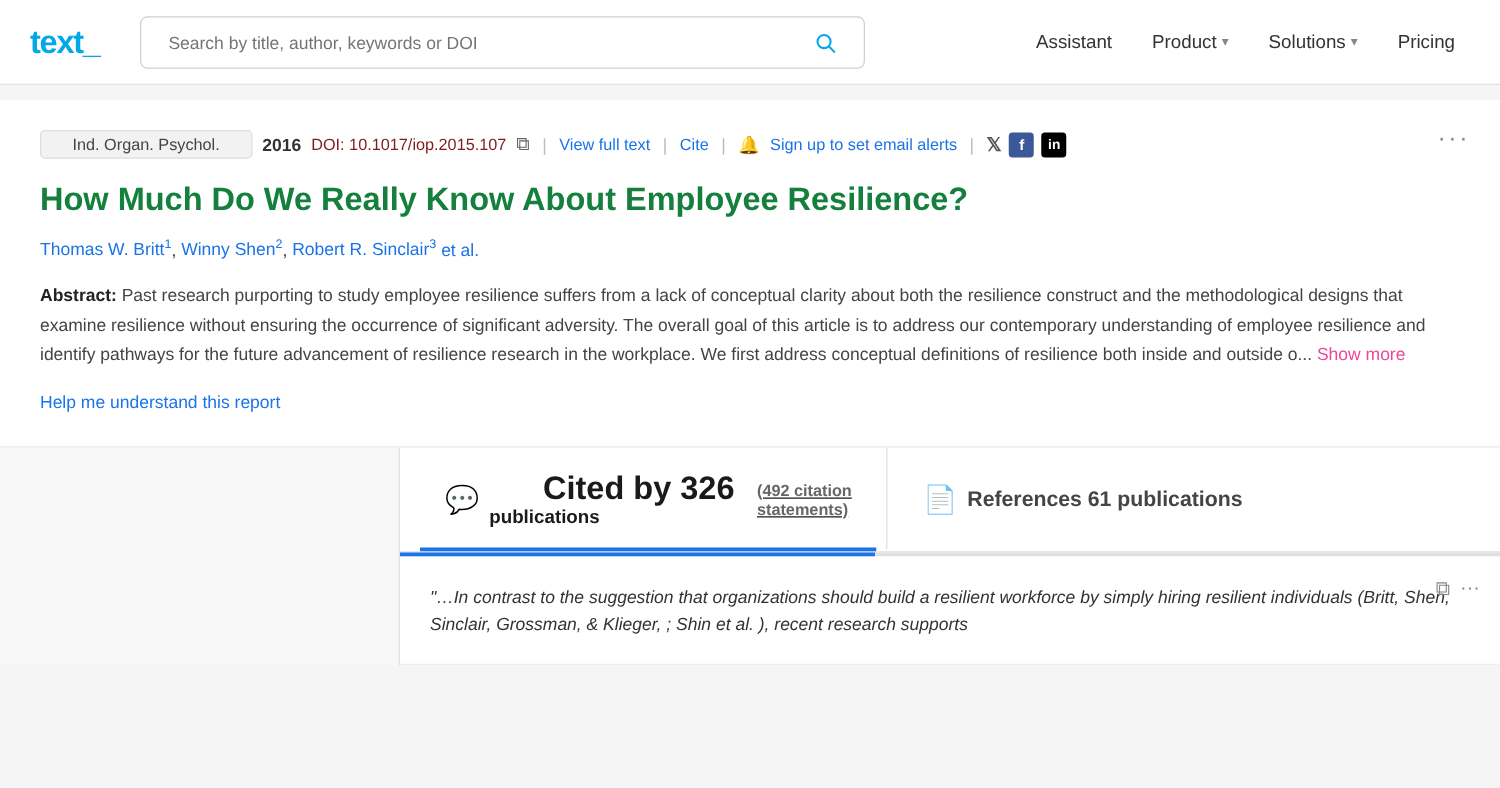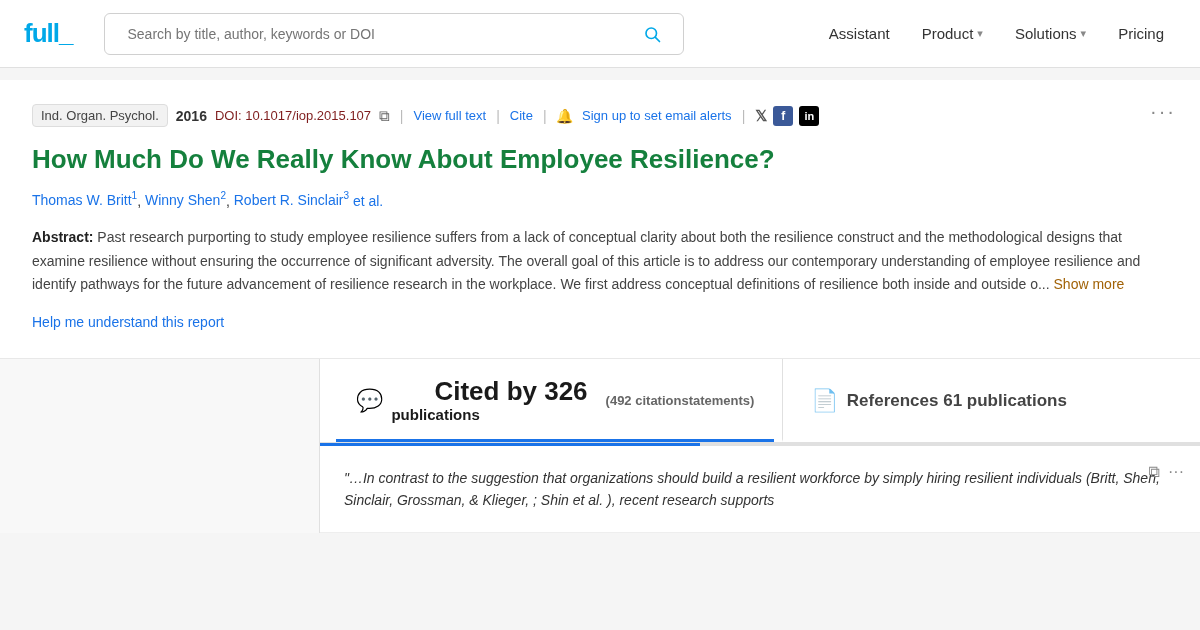--- a/index.html
+++ b/index.html
@@ -90,21 +90,21 @@
       display: flex;
       align-items: center;
       gap: 8px;
       margin-bottom: 16px;
       flex-wrap: wrap;
     }
     .journal-badge {
       background: #f2f2f2;
       border: 1px solid #ddd;
       border-radius: 4px;
-      padding: 3px 8px;
+      padding: 3px 25px;
       font-size: 13px;
       color: #444;
       font-weight: 500;
     }
     .year { font-weight: 700; font-size: 14px; color: #333; }
     .doi { font-size: 13px; color: #7f1d1d; }
     .meta-sep { color: #bbb; margin: 0 2px; }
     .meta-link {
       color: #1a73e8;
       font-size: 13px;
@@ -145,21 +145,21 @@
     .superscript { font-size: 10px; vertical-align: super; }
 
     
     .abstract {
       font-size: 14px;
       color: #444;
       line-height: 1.65;
       margin-bottom: 18px;
     }
     .abstract strong { color: #222; }
-    .show-more { color: #a16207; cursor: pointer; }
+    .show-more { color: #ec4899; cursor: pointer; }
 
     
     .help-link { color: #1a73e8; font-size: 14px; cursor: pointer; text-decoration: none; }
 
     
     .citations-section {
       background: #fff;
       display: flex;
       margin-top: 0;
     }
@@ -231,21 +231,21 @@
       cursor: pointer;
       font-size: 16px;
       color: #888;
     }
   </style>
 </head>
 <body>
 
 <nav class="navbar">
   <div class="logo">
-    <span>full</span><span style="color:#00a8e8;">_</span>
+    <span>text</span><span style="color:#00a8e8;">_</span>
   </div>
 
   <div class="search-bar">
     <input type="text" placeholder="Search by title, author, keywords or DOI" style="">
     <button class="search-icon-btn">
       <svg width="18" height="18" viewBox="0 0 24 24" fill="none" stroke="#00a8e8" stroke-width="2.2" stroke-linecap="round" stroke-linejoin="round">
         <circle cx="11" cy="11" r="7"></circle>
         <line x1="16.5" y1="16.5" x2="22" y2="22"></line>
       </svg>
     </button>
@@ -324,21 +324,21 @@
     <div class="left-panel"></div>
     <div class="right-panel">
 
       <div class="tabs-bar">
         <div class="tab active">
           <span class="tab-icon" style="color:#4caf50; font-size:22px;">💬</span>
           <div class="tab-grouped">
             <span style="font-size:26px; font-weight:700; color:#1a1a1a; line-height:1.1;margin-left:43px;">Cited by 326</span>
             <span style="font-size:15px; font-weight:600; color:#1a1a1a;">publications</span>
           </div>
-          <div style="margin-left:10px; display:flex; justify-content:center;">
+          <div style="margin-left:10px; display:flex; flex-direction:column; justify-content:center;text-decoration:underline;">
             <span style="font-size:13px; color:#666;">(492 citation</span>
             <span style="font-size:13px; color:#666;">statements)</span>
           </div>
         </div>
 
         <div class="tab" style="border-left:1px solid #e0e0e0; margin-left:8px; padding-left:28px;">
           <span class="tab-icon" style="font-size:22px; color:#888;">📄</span>
           <span style="font-size:17px; font-weight:600; color:#444;">References 61 publications</span>
         </div>
       </div>

